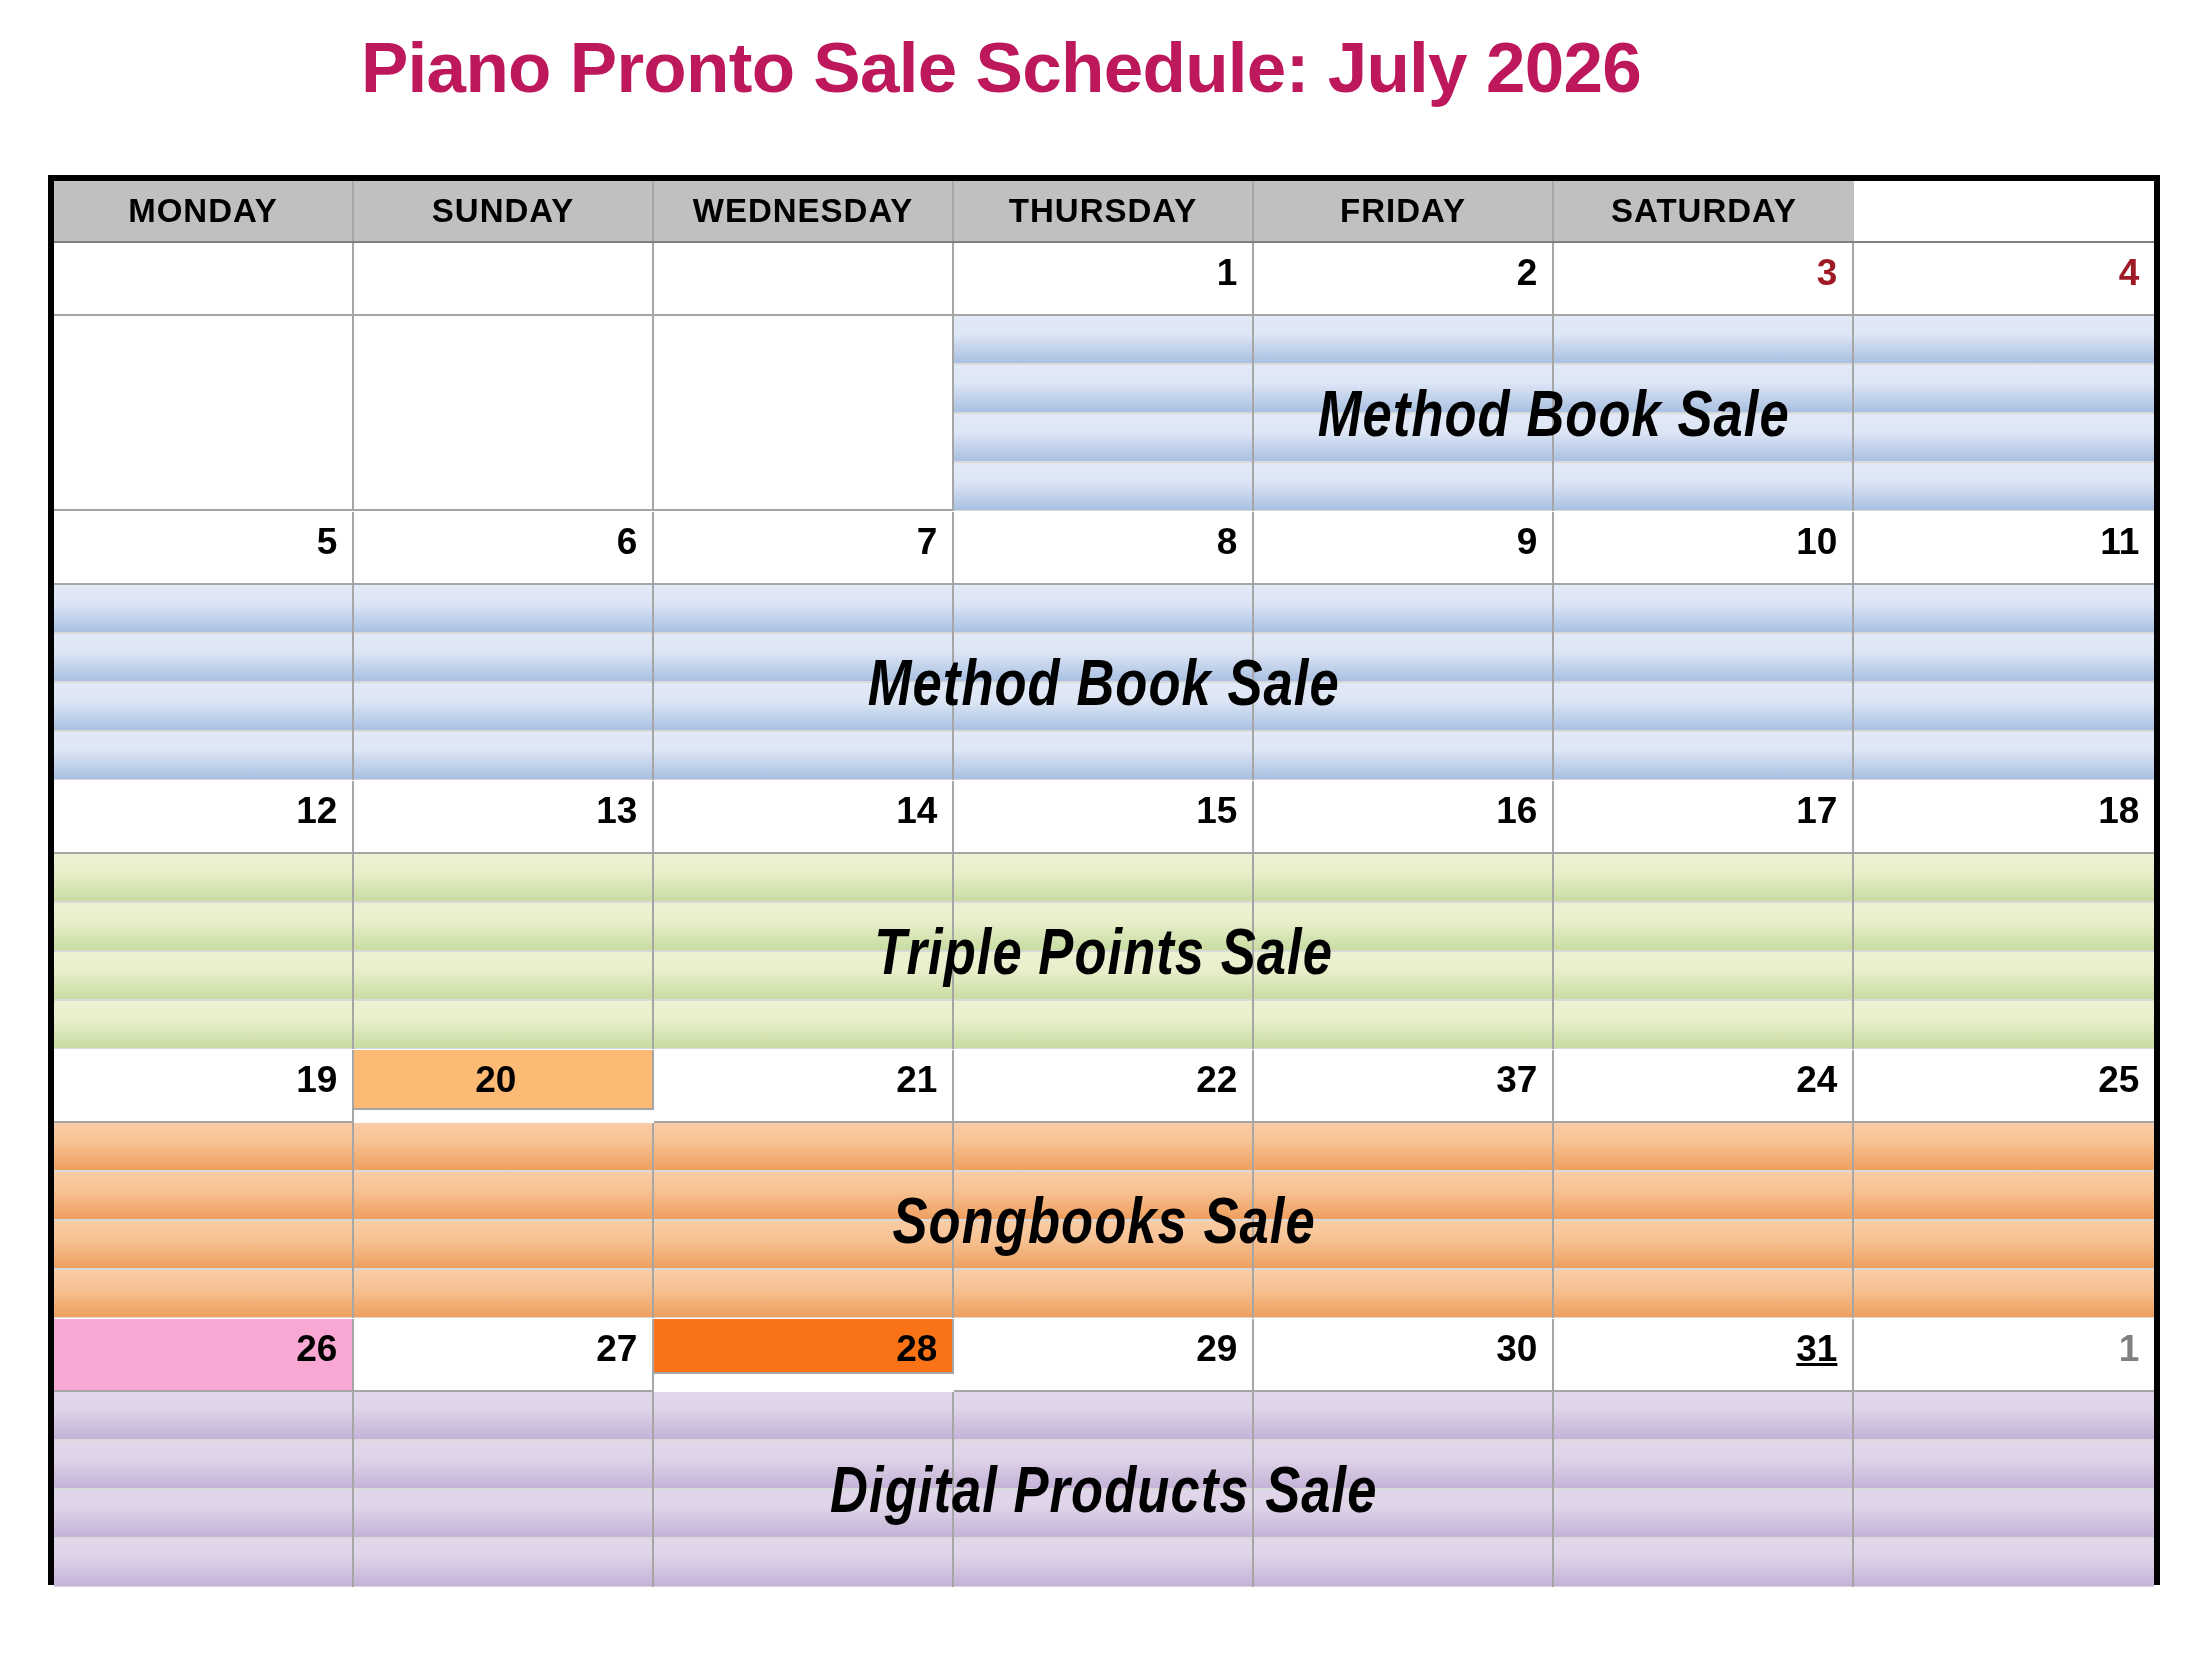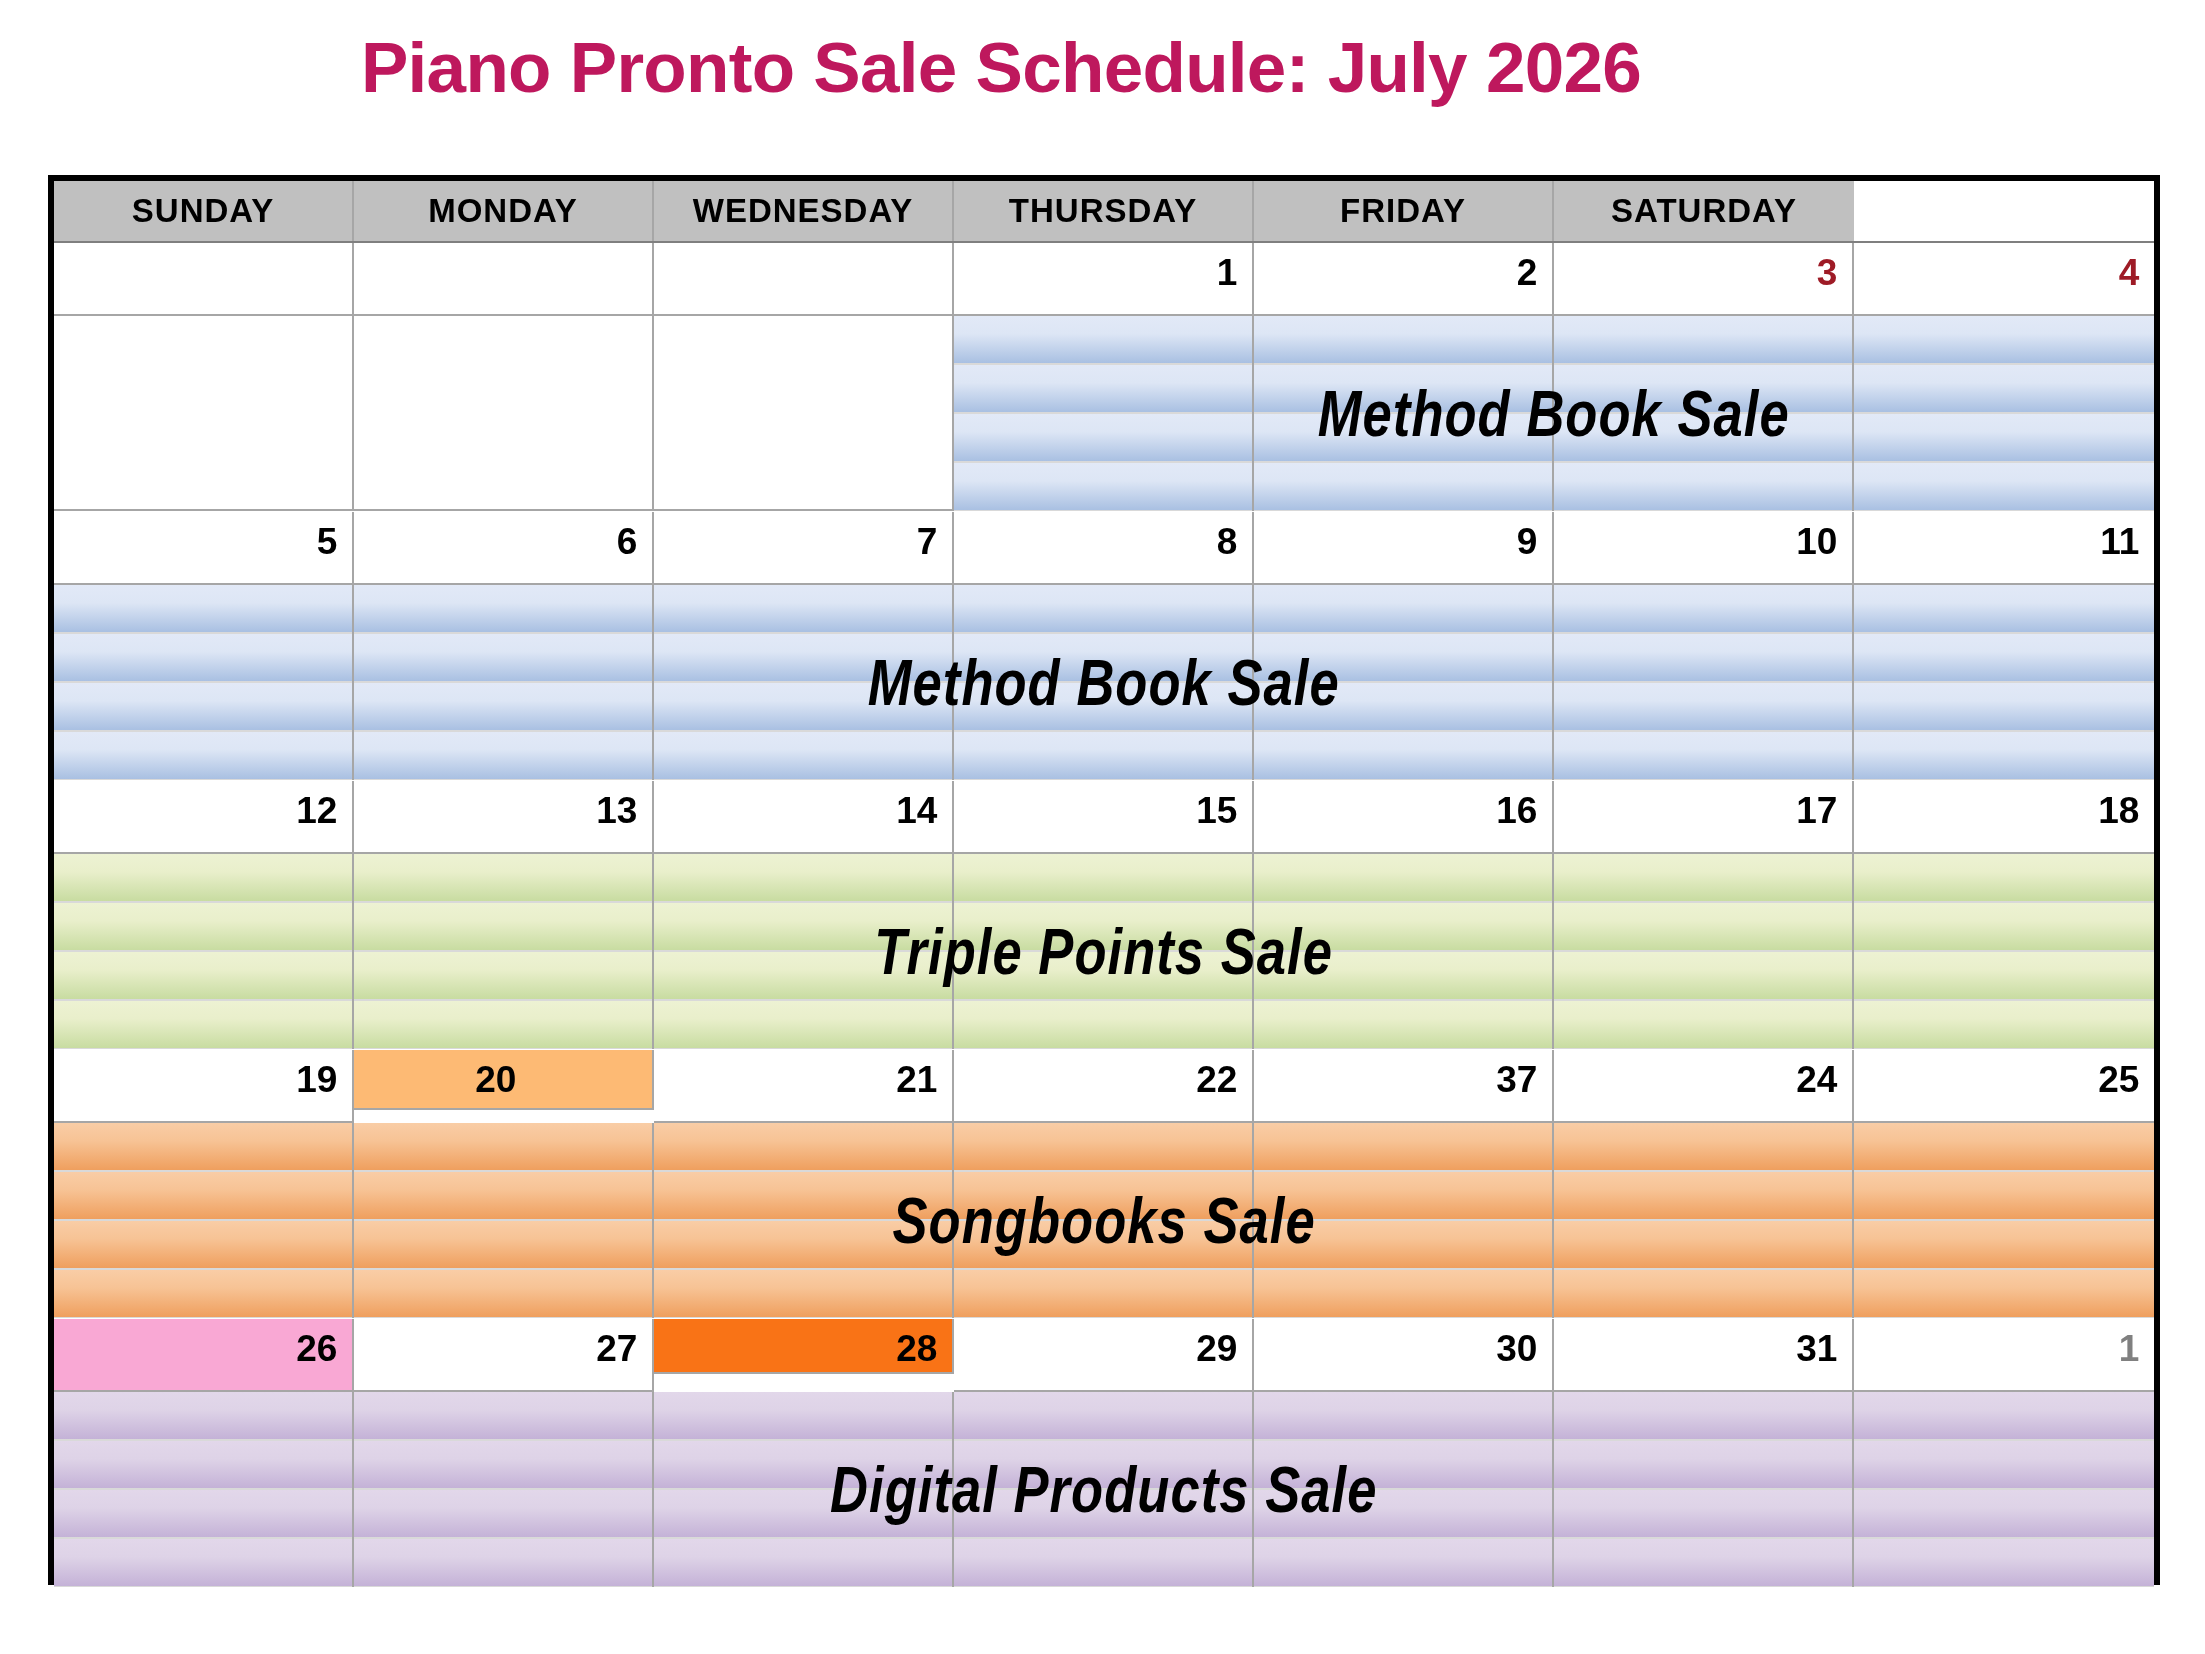--- a/index.html
+++ b/index.html
@@ -152,22 +152,22 @@
 </head>
 <body>
 
 <div id="page">
 
   <h1 id="calendar-title">Piano Pronto Sale Schedule: July 2026</h1>
 
   <div id="calendar-table">
 
     <div id="weekday-header" class="grid">
+        <div class="weekday-cell">MONDAY</div>
         <div class="weekday-cell">SUNDAY</div>
-        <div class="weekday-cell">MONDAY</div>
         <div class="weekday-cell">WEDNESDAY</div>
         <div class="weekday-cell">THURSDAY</div>
         <div class="weekday-cell">FRIDAY</div>
         <div class="weekday-cell">SATURDAY</div>
       </div>
 
     <div id="weeks-container">
         <div class="week-row" style="height: 269px;">
           <div class="week-dates" style="top: 73px; height: 195px; z-index: 0;">
             <div class="day-cell blank" style="height: 195px; background: rgb(255, 255, 255);"></div>
@@ -308,21 +308,21 @@
               <i></i>
             </div>
             <div class="event-label">Digital Products Sale</div>
           </div>
           <div class="week-dates" style="height: 73px; bottom: auto;">
             <div class="day-cell" style="height: 73px; background: #f9a8d4;">26</div>
             <div class="day-cell" style="height: 73px; background: rgb(255, 255, 255);">27</div>
             <div class="day-cell" style="height: 55px; background: #f97316;">28</div>
             <div class="day-cell" style="height: 73px; background: rgb(255, 255, 255);">29</div>
             <div class="day-cell" style="height: 73px; background: rgb(255, 255, 255);">30</div>
-            <div class="day-cell" style="height: 73px; background: rgb(255, 255, 255);">31</div>
+            <div class="day-cell" style="height: 73px; background: rgb(255, 255, 255); text-decoration: underline;">31</div>
             <div class="day-cell outside" style="height: 73px; background: rgb(255, 255, 255);">1</div>
           </div>
         </div>
       </div>
 
   </div>
 
 </div>
 
 

